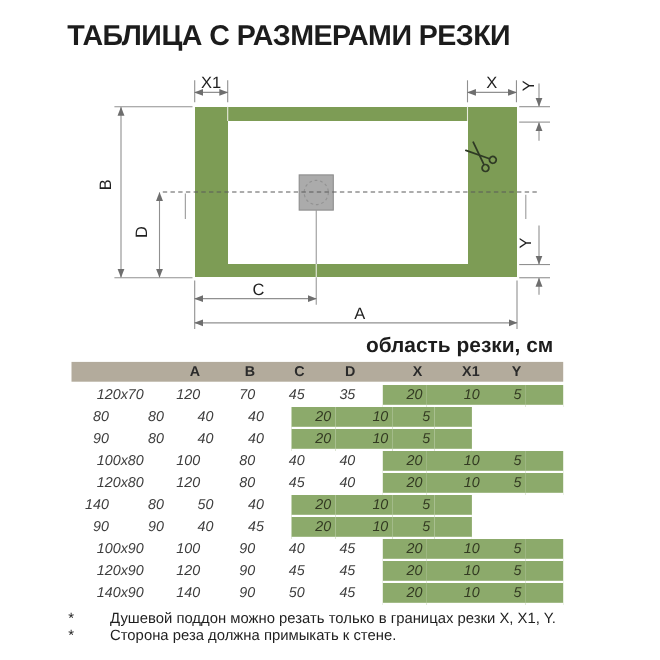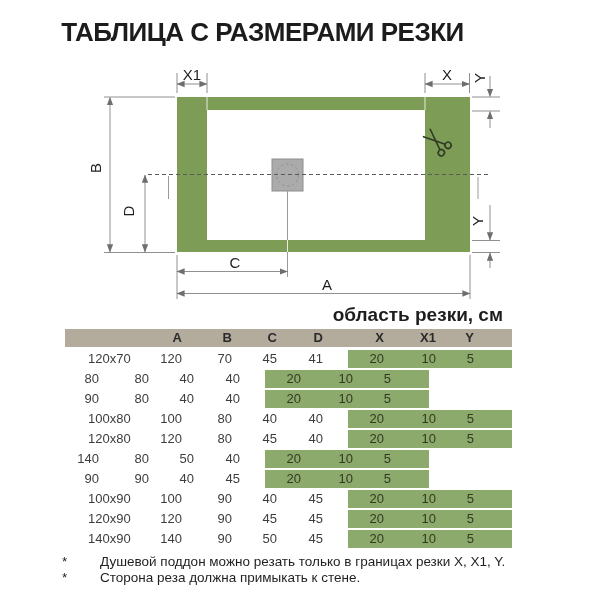--- a/index.html
+++ b/index.html
@@ -7,21 +7,21 @@
         font-family:"Liberation Sans", sans-serif;color:#222;}
   .title{position:absolute;top:17px;left:0;width:525px;text-align:center;
          font-size:26px;line-height:30px;font-weight:bold;color:#1c1c1c;letter-spacing:-0.5px;}
   .diagram-svg{position:absolute;left:0;top:0;width:600px;height:310px;}
   .dim-label{font-size:15px;fill:#1f1f1f;}
   .area-note{position:absolute;left:303px;top:304px;width:200px;text-align:right;
              font-size:19px;font-weight:bold;color:#1d1d1d;}
   .tbl{position:absolute;left:65px;top:329px;width:447px;font-size:13px;color:#3d3d3d;}
   .thead{display:flex;height:18px;line-height:18px;background:var(--header-tan,#b3ab9c);
          font-weight:bold;color:#2b2b2b;margin-bottom:3px;}
-  .row{display:flex;height:20px;line-height:17px;}
+  .row{display:flex;height:20px;line-height:17px;font-style:italic;}
   .cell{box-sizing:border-box;}
   .c-label{width:83px;padding-left:23px;text-align:left;}
   .c-a{width:38px;}.c-b{width:50px;}.c-c{width:45px;}.c-d{width:46px;}
   .c-sp{width:21px;}
   .c-x{width:40px;}.c-x1{width:52px;}.c-y{width:38px;}.c-tail{width:34px;}
   .num{text-align:right;padding-right:4px;}
   .g{background:var(--table-green,#8caa6b);border-bottom:2.5px solid #fff;color:#333a22;text-align:right;}
   .thead .c-label{line-height:18px;}
   .footnotes{position:absolute;left:62px;top:554px;width:500px;font-size:13.5px;
              line-height:15.5px;color:#1f1f1f;}
@@ -147,21 +147,21 @@
         <div class="cell c-x1 num">X1</div>
         <div class="cell c-y num">Y</div>
         <div class="cell c-tail"></div>
       </div>
     <div id="tbody">
         <div class="row">
           <div class="cell c-label">120x70</div>
           <div class="cell c-a num">120</div>
           <div class="cell c-b num">70</div>
           <div class="cell c-c num">45</div>
-          <div class="cell c-d num">41</div>
+          <div class="cell c-d num">35</div>
           <div class="cell c-sp"></div>
           <div class="cell c-x num g">20</div>
           <div class="cell c-x1 num g">10</div>
           <div class="cell c-y num g">5</div>
           <div class="cell c-tail g"></div>
         </div>
         <div class="row">
           <div class="cell c-a num">80</div>
           <div class="cell c-b num">80</div>
           <div class="cell c-c num">40</div>

